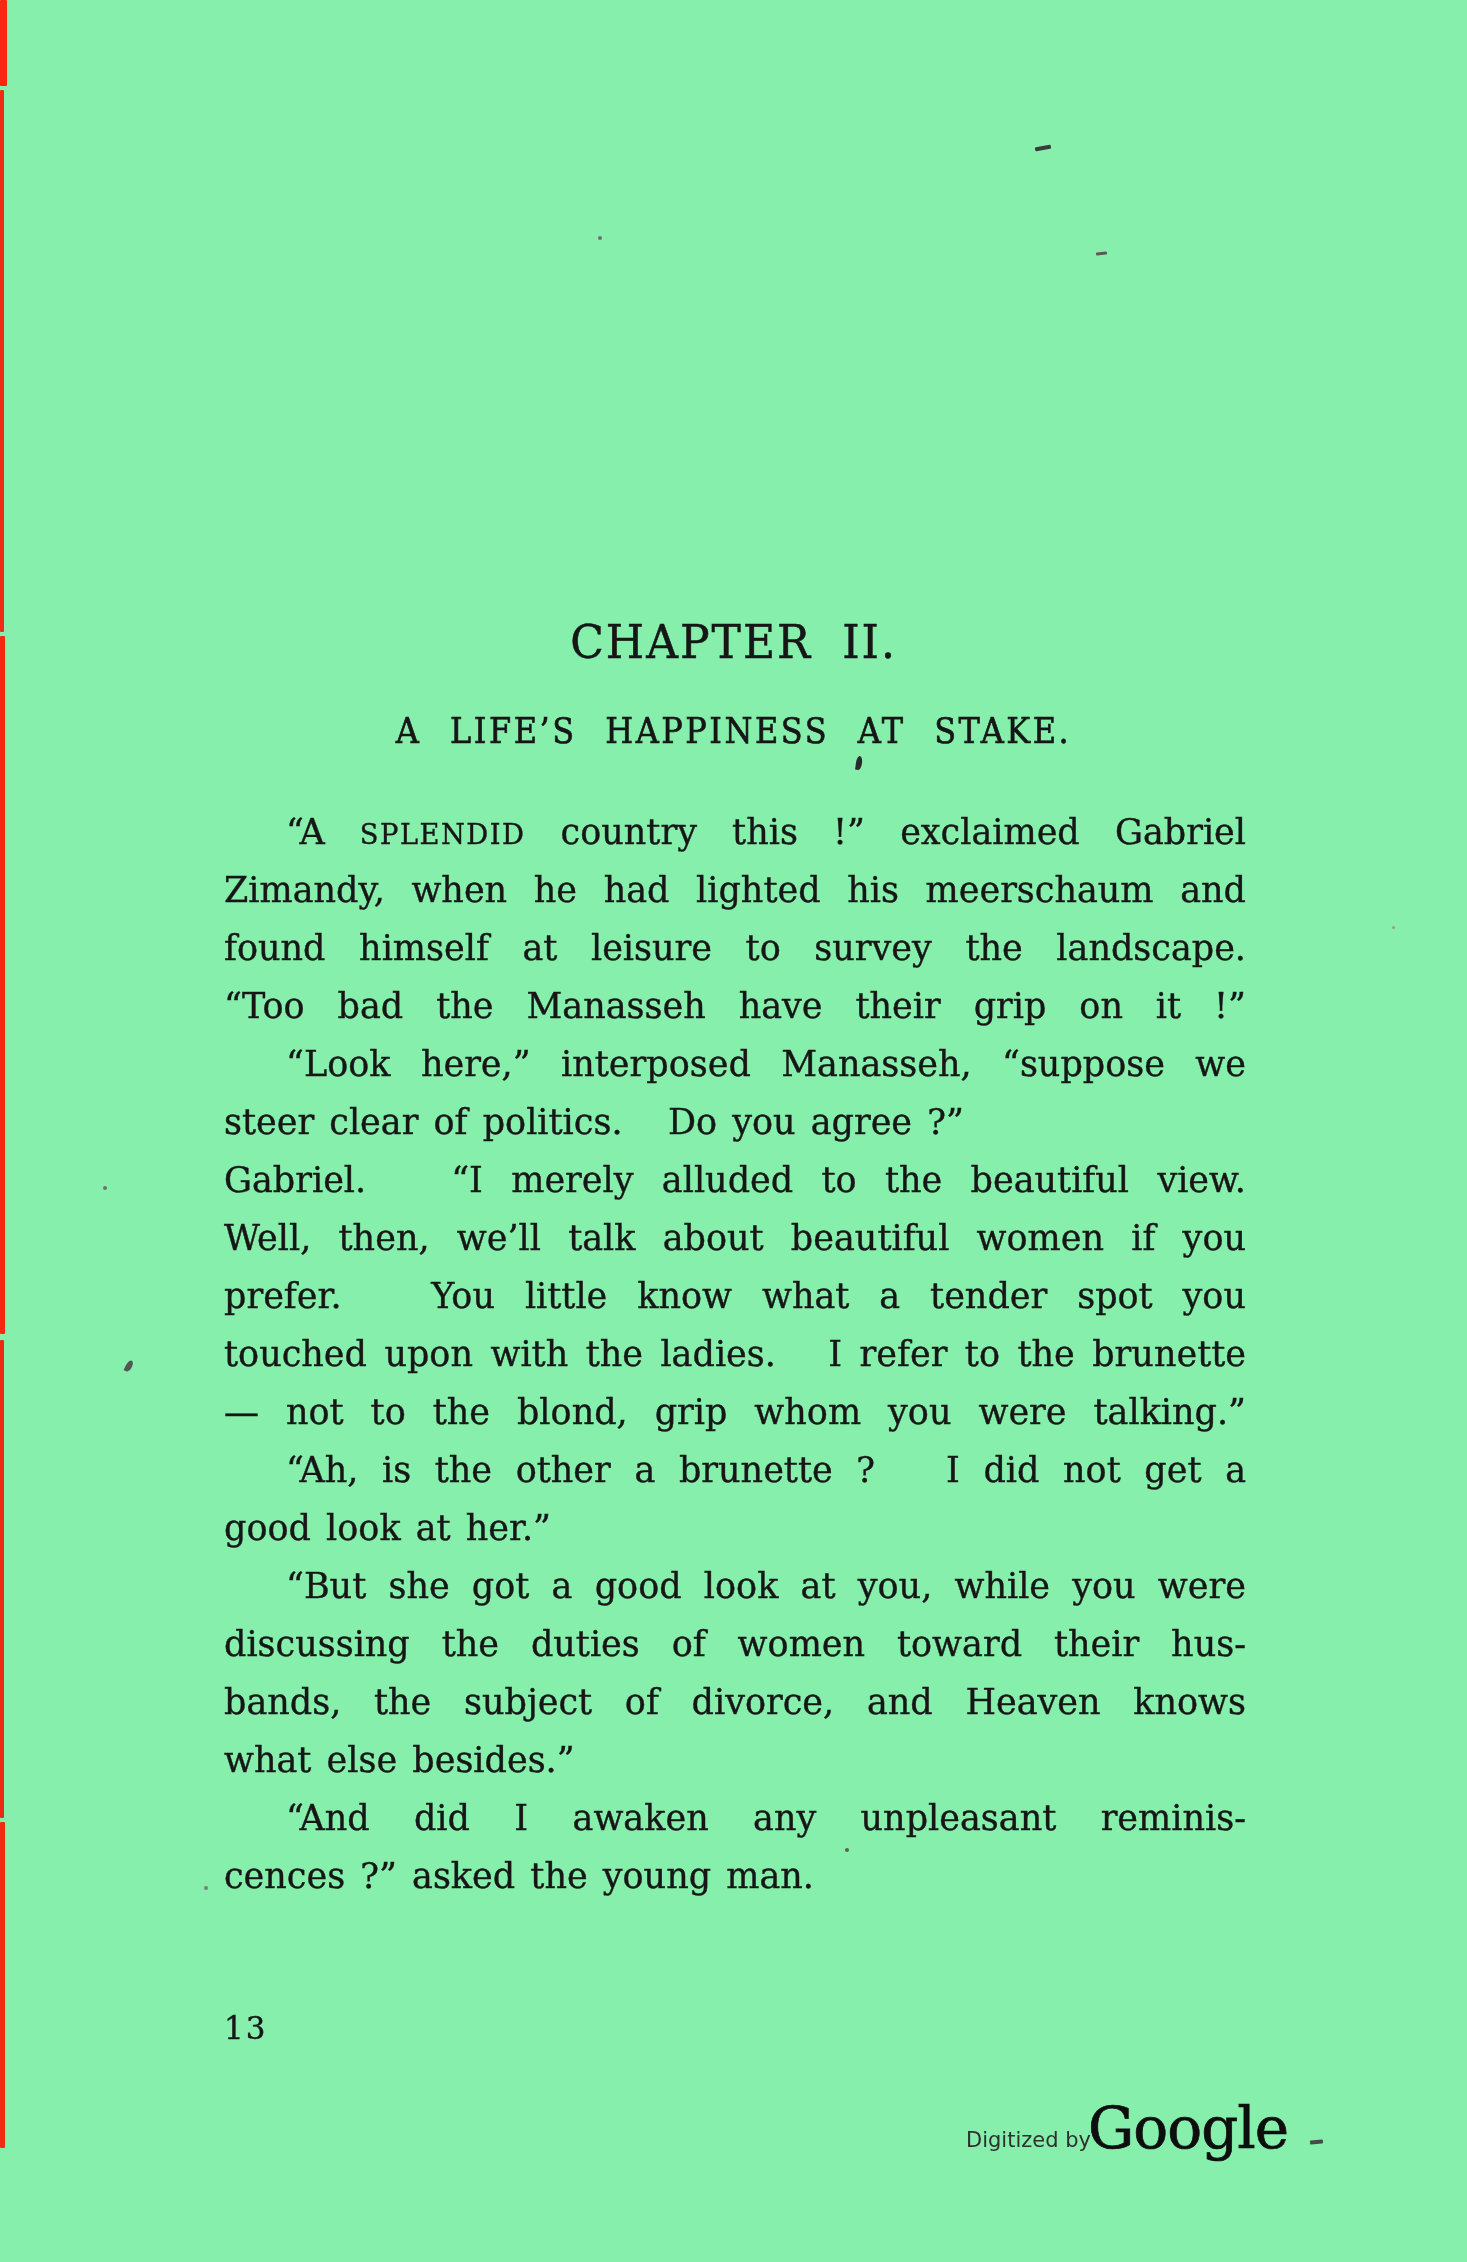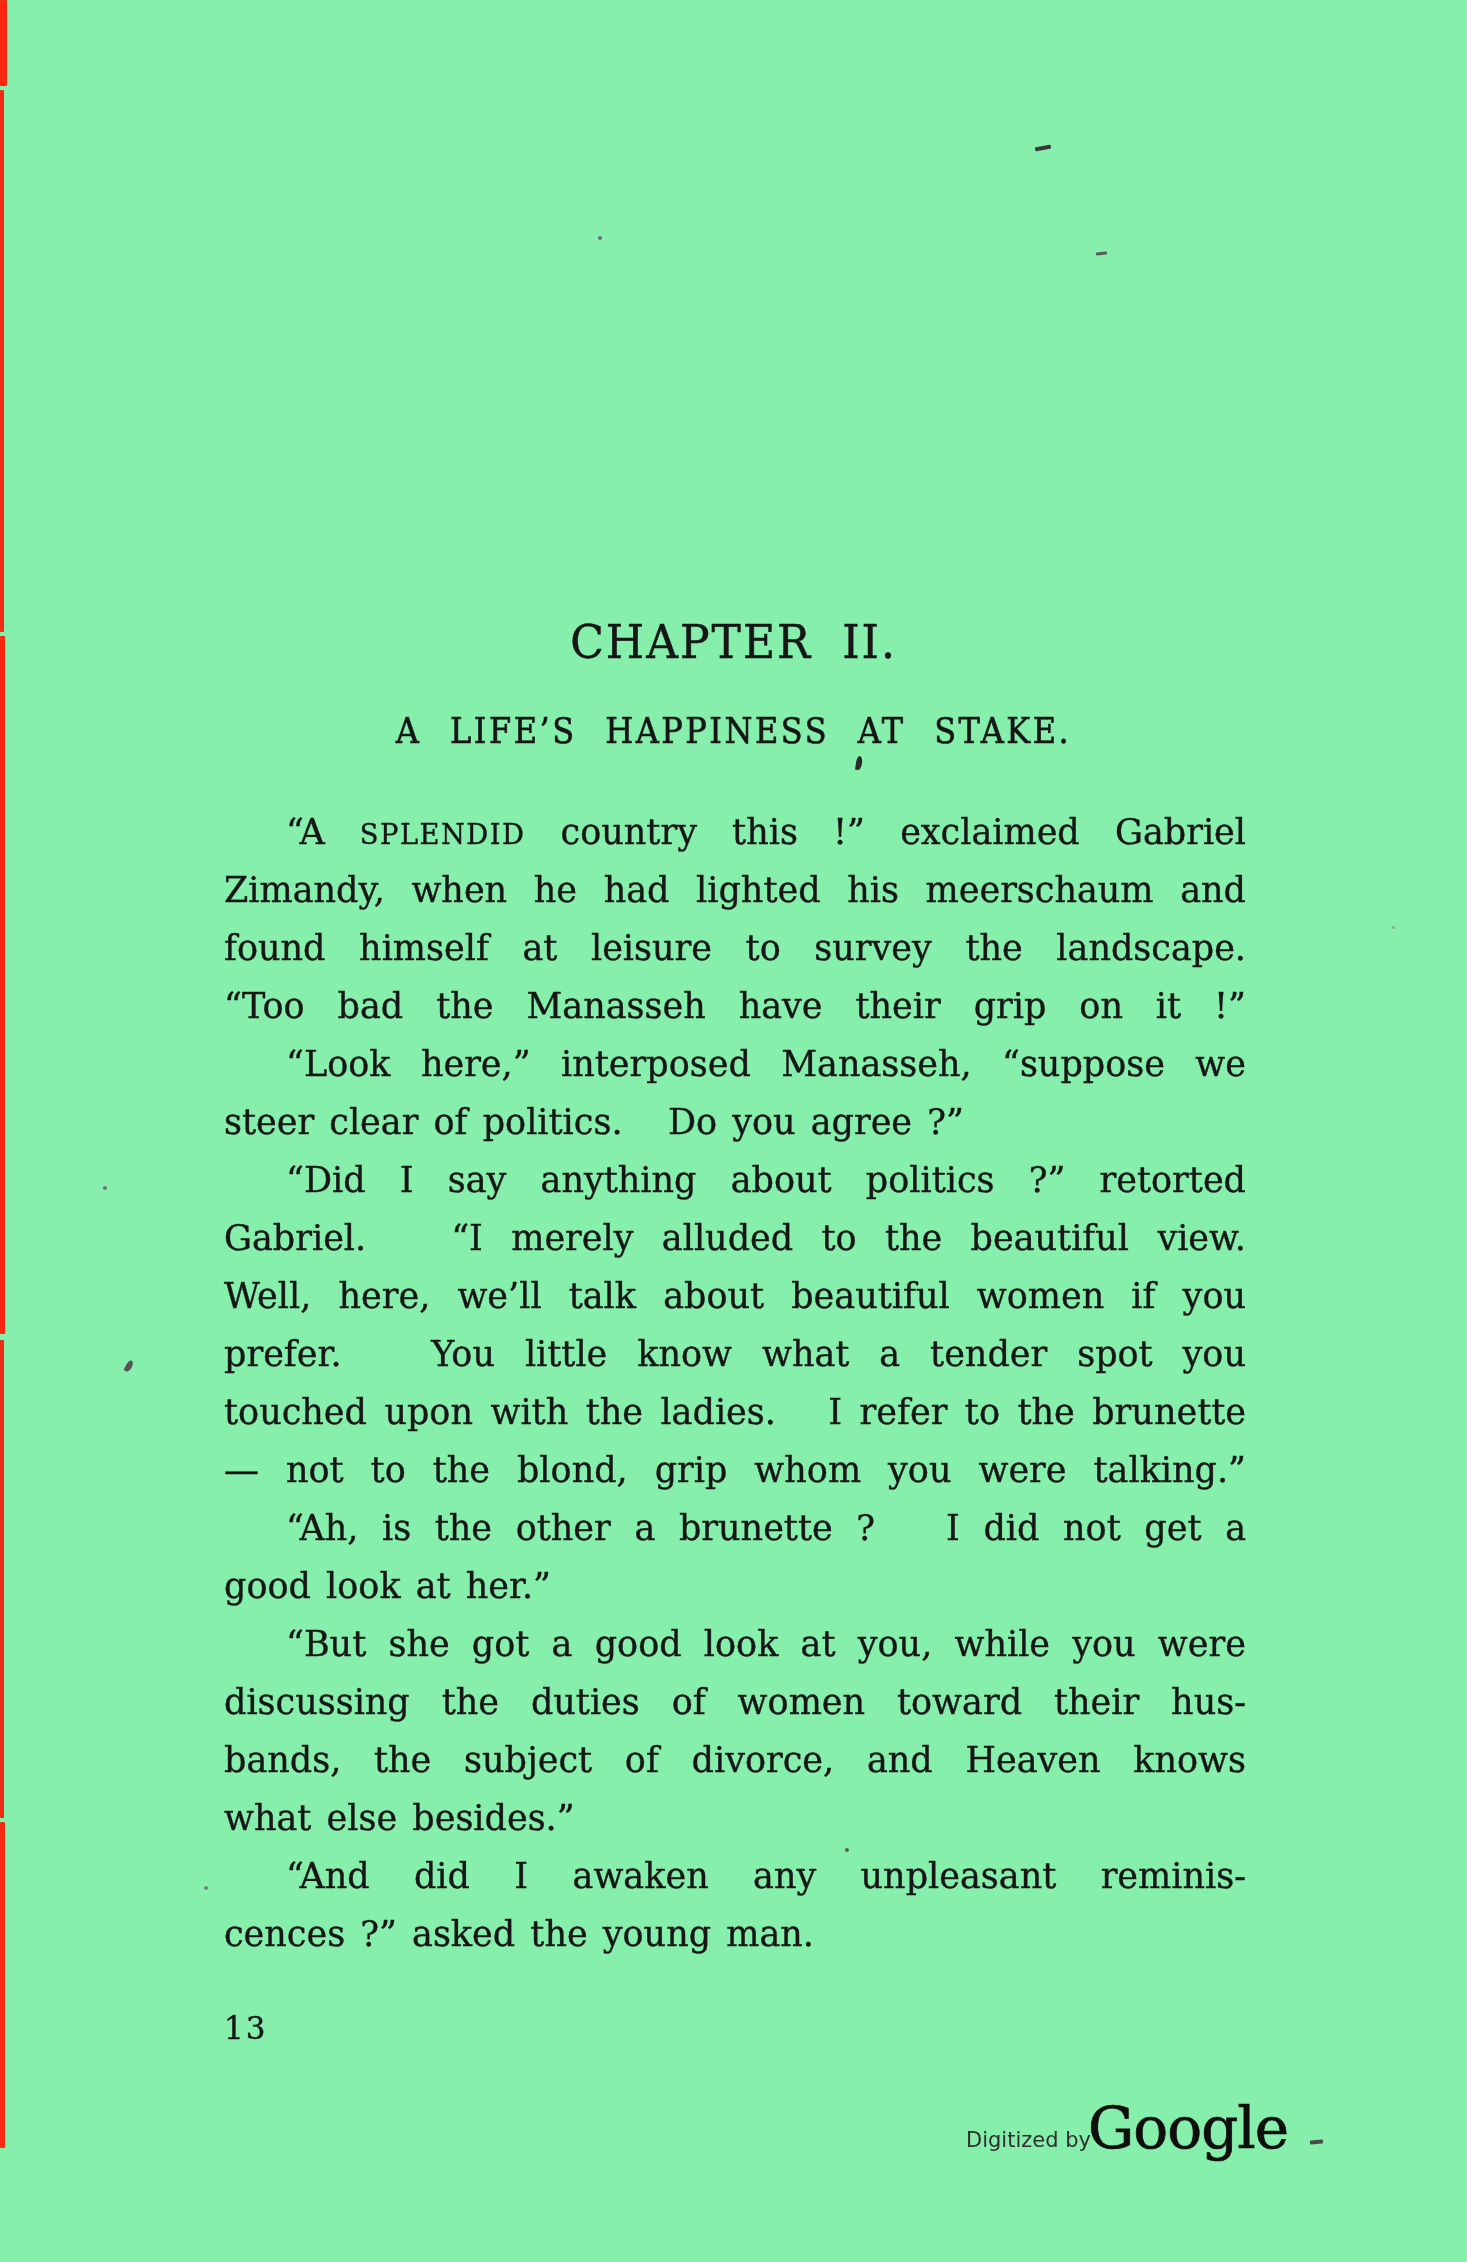--- a/index.html
+++ b/index.html
@@ -85,23 +85,22 @@
 
   <div class="chapter-subtitle">A LIFE’S HAPPINESS AT STAKE.</div>
 
   <div class="body-text" id="body-text">
       <div class="bline ind">“A <span class="sc">SPLENDID</span> country this !” exclaimed Gabriel</div>
       <div class="bline">Zimandy, when he had lighted his meerschaum and</div>
       <div class="bline">found himself at leisure to survey the landscape.</div>
       <div class="bline">“Too bad the Manasseh have their grip on it !”</div>
       <div class="bline ind">“Look here,” interposed Manasseh, “suppose we</div>
       <div class="bline last">steer clear of politics.&nbsp;&nbsp; Do you agree ?”</div>
-      <div class="bline ind">“Did I say anything about politics ?” retorted</div>
       <div class="bline">Gabriel.&nbsp;&nbsp; “I merely alluded to the beautiful view.</div>
-      <div class="bline">Well, here, we’ll talk about beautiful women if you</div>
+      <div class="bline">Well, then, we’ll talk about beautiful women if you</div>
       <div class="bline">prefer.&nbsp;&nbsp; You little know what a tender spot you</div>
       <div class="bline">touched upon with the ladies.&nbsp;&nbsp; I refer to the brunette</div>
       <div class="bline">— not to the blond, grip whom you were talking.”</div>
       <div class="bline ind">“Ah, is the other a brunette ?&nbsp;&nbsp; I did not get a</div>
       <div class="bline last">good look at her.”</div>
       <div class="bline ind">“But she got a good look at you, while you were</div>
       <div class="bline">discussing the duties of women toward their hus-</div>
       <div class="bline">bands, the subject of divorce, and Heaven knows</div>
       <div class="bline last">what else besides.”</div>
       <div class="bline ind">“And did I awaken any unpleasant reminis-</div>

